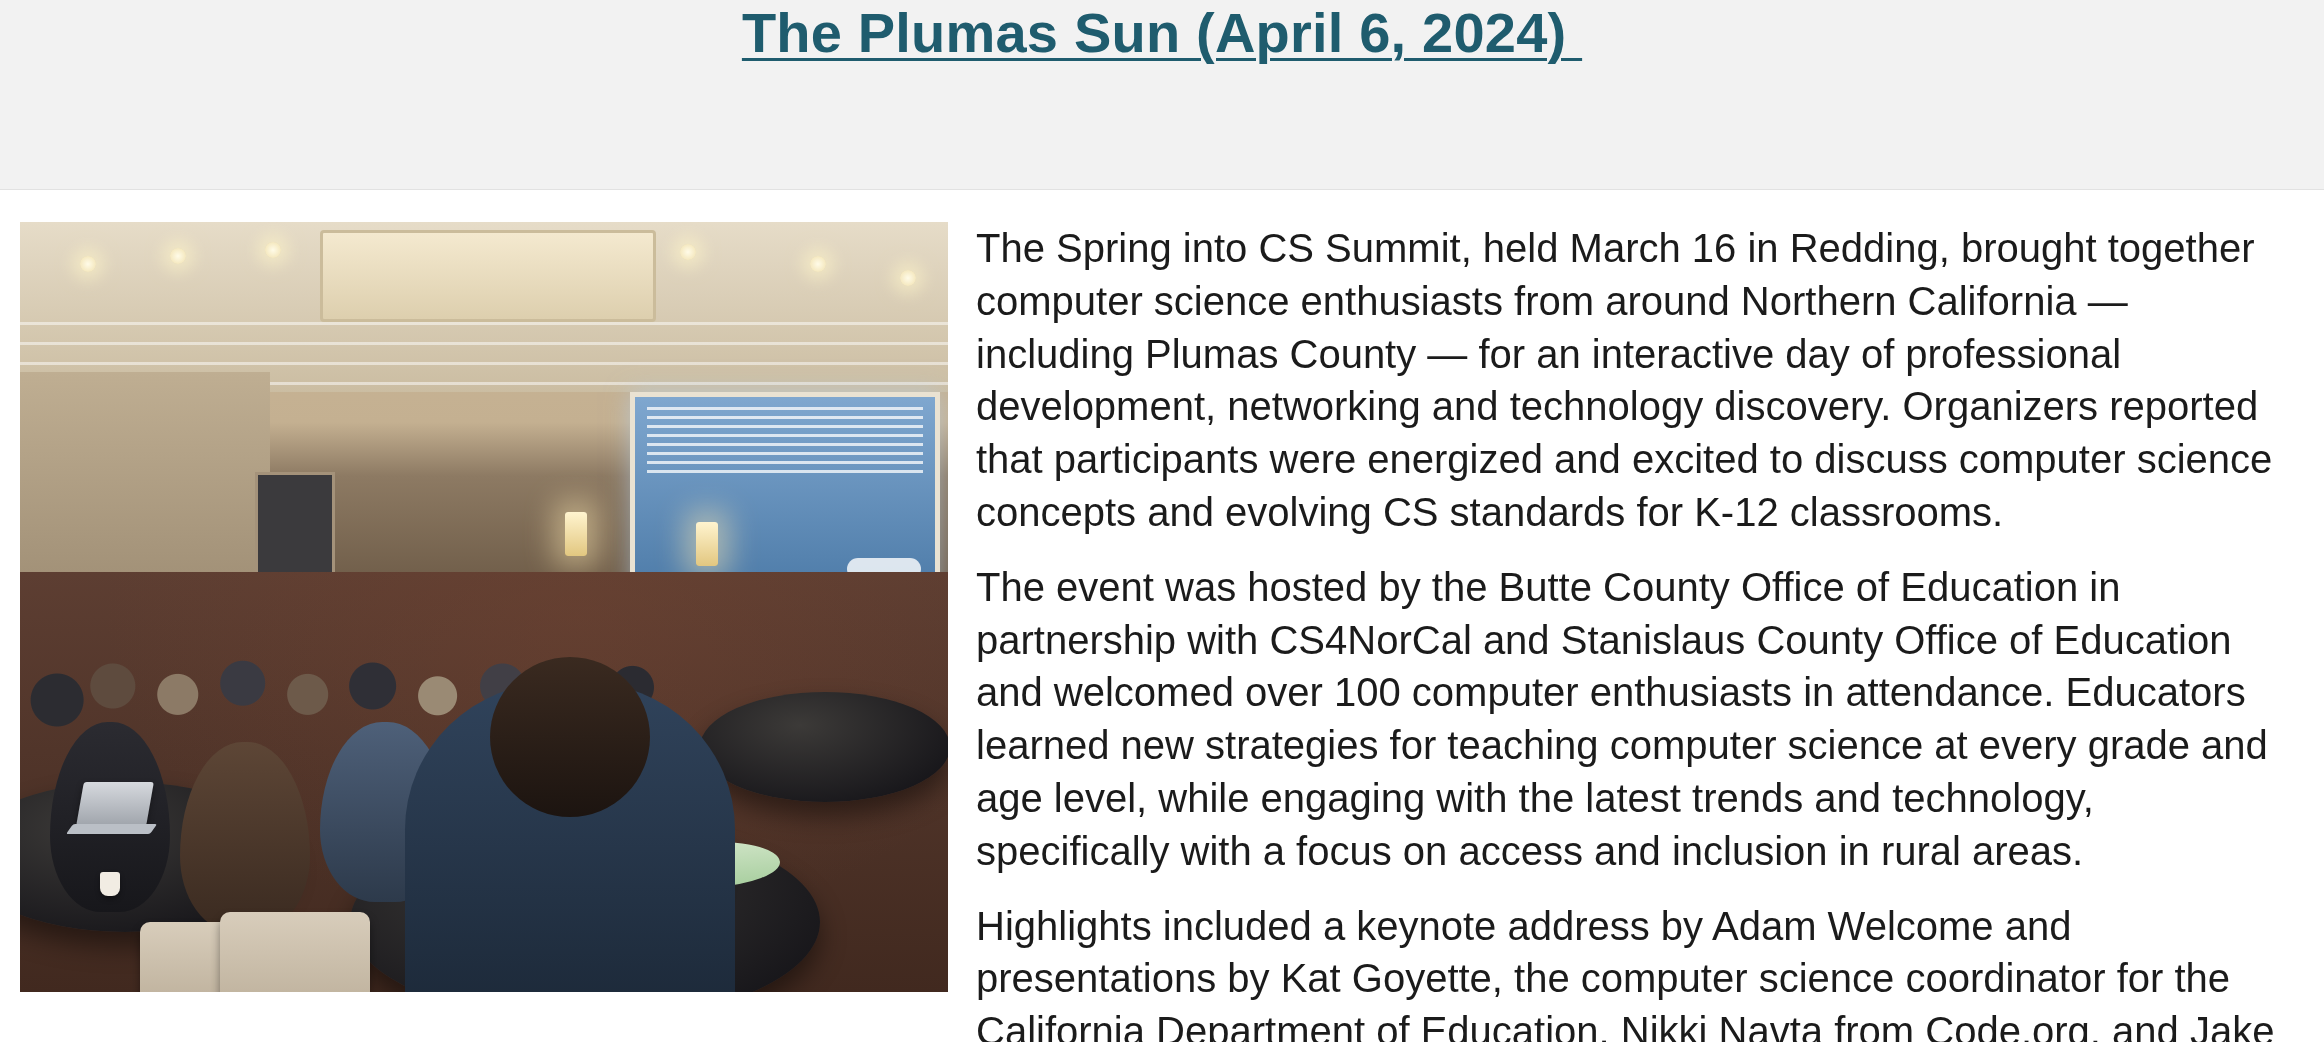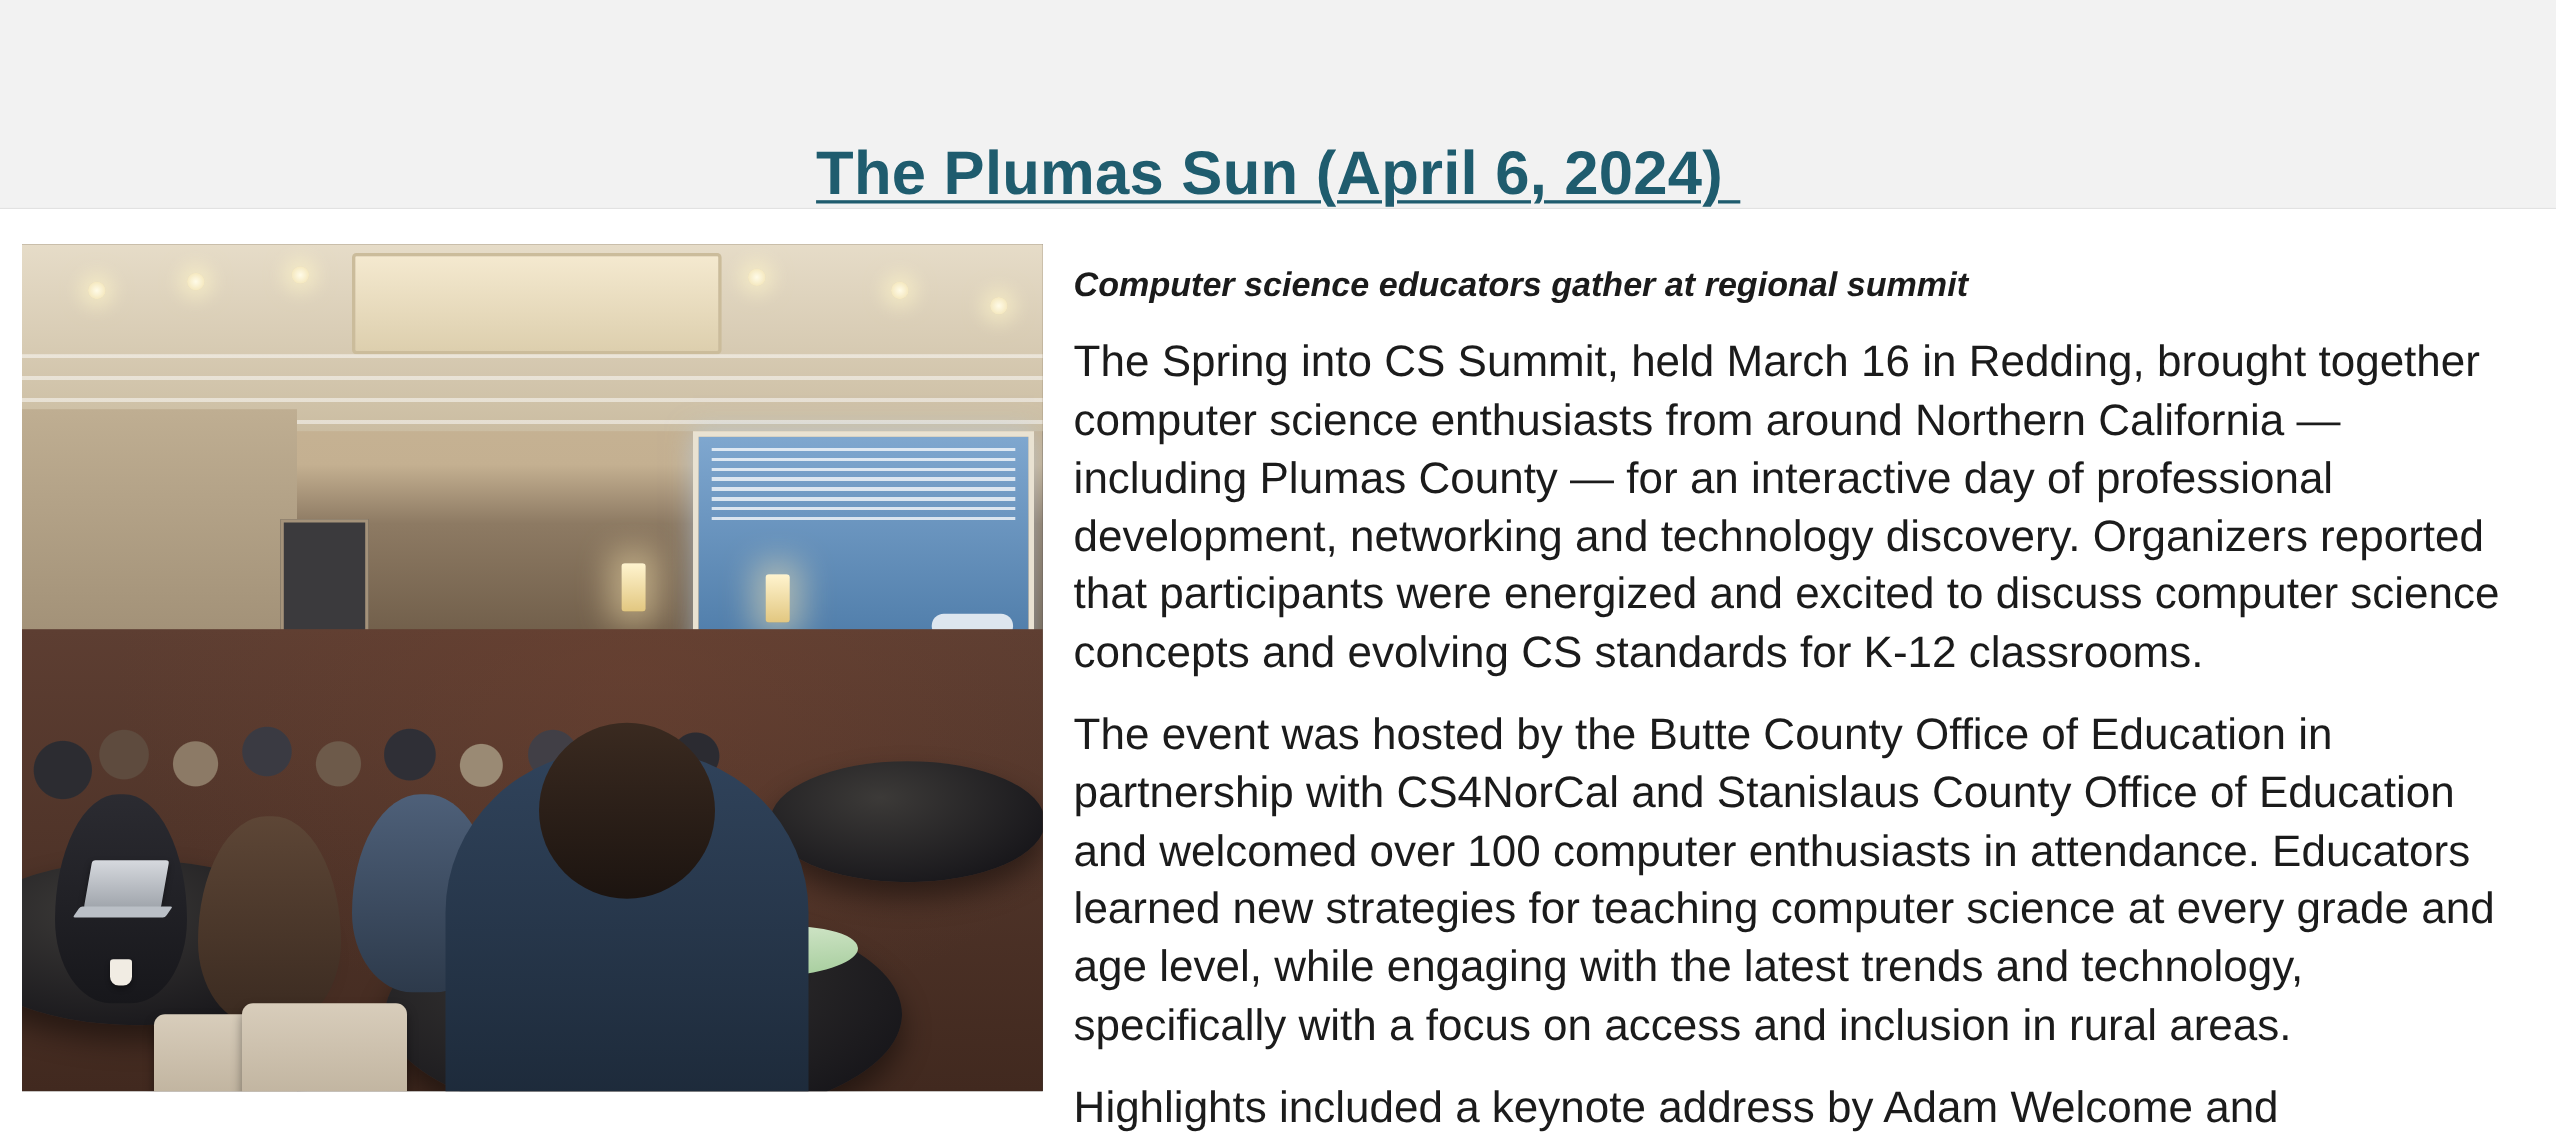--- a/index.html
+++ b/index.html
@@ -15,21 +15,21 @@
   }
 
   
   .header-band {
     width: 100%;
     height: 190px;
     background: #f2f2f2;
     border-bottom: 1px solid #e2e2e2;
     box-sizing: border-box;
     display: flex;
-    align-items: flex-end;
+    align-items: flex-start;
     justify-content: center;
   }
   .newsletter-title {
     font-size: 56px;
     font-weight: 700;
     color: #1f5c6e;
     text-decoration: underline;
     text-underline-offset: 6px;
     text-decoration-thickness: 3px;
     letter-spacing: 0.2px;
@@ -302,19 +302,18 @@
         <div class="chair" style="left:120px;top:700px;width:130px;height:120px"></div>
         <div class="chair" style="left:200px;top:690px;width:150px;height:140px"></div>
 
         <div class="foreground-person"></div>
         <div class="foreground-head"></div>
       </div>
     </div>
   </div>
 
   <div class="article-col">
-    <h2 class="article-headline">Computer science educators gather at regional summit</h2>
     <p>The Spring into CS Summit, held March 16 in Redding, brought together computer science enthusiasts from around Northern California — including Plumas County — for an interactive day of professional development, networking and technology discovery. Organizers reported that participants were energized and excited to discuss computer science concepts and evolving CS standards for K-12 classrooms.</p>
     <p>The event was hosted by the Butte County Office of Education in partnership with CS4NorCal and Stanislaus County Office of Education and welcomed over 100 computer enthusiasts in attendance. Educators learned new strategies for teaching computer science at every grade and age level, while engaging with the latest trends and technology, specifically with a focus on access and inclusion in rural areas.</p>
     <p><span>Highlights included a keynote address by Adam Welcome and presentations by Kat Goyette, the computer science coordinator for the California Department of Education. Nikki Navta from Code.org, and Jake Carr and Nathan Collins, hosts of the podcast “What Teachers Have to Say,” also spoke and shared the need for computer science. </span><a class="read-more" href="#">Read more here</a><span>.</span></p>
   </div>
 
 </div>
 
 </body></html>

